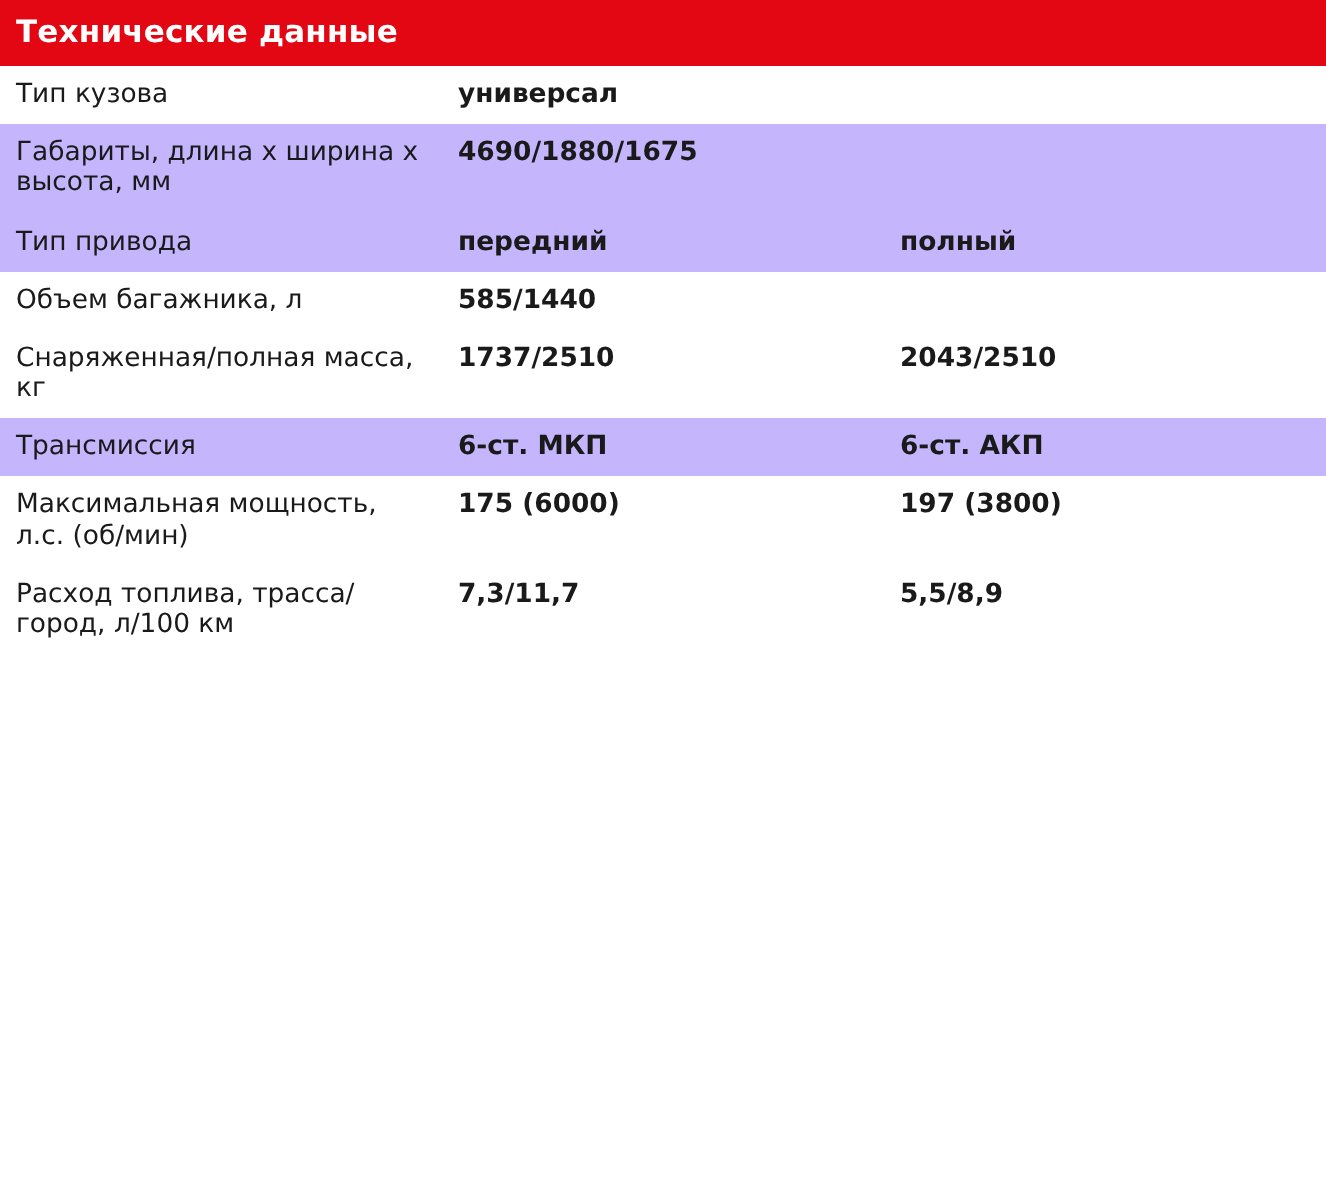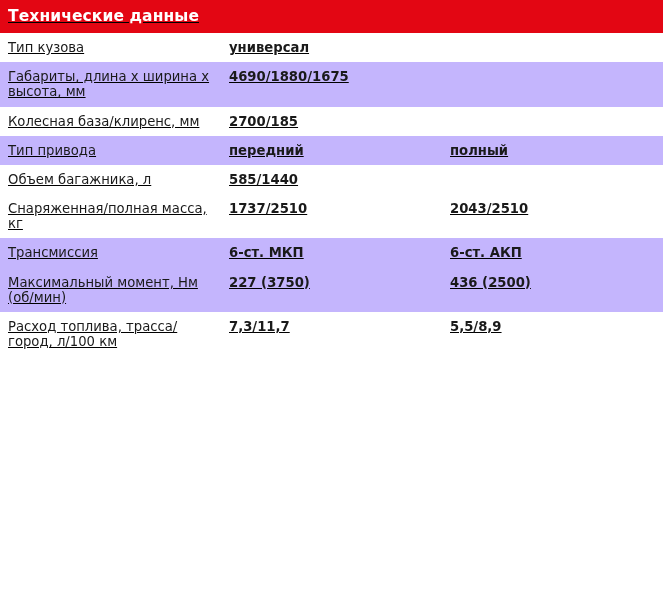--- a/index.html
+++ b/index.html
@@ -10,21 +10,20 @@
     width: 663px;
     height: 595px;
     background: #ffffff;
     font-family: "DejaVu Sans", "Liberation Sans", sans-serif;
     overflow: hidden;
   }
   .spec-table {
     width: 663px;
     border-collapse: collapse;
     table-layout: fixed;
-    text-decoration: underline;
   }
   .title-row td {
     background: #e30613;
     color: #ffffff;
     font-weight: bold;
     font-size: 15.5px;
     padding: 7px 8px 8px 8px;
     letter-spacing: 0.1px;
   }
   .spec-row td {
@@ -75,49 +74,44 @@
       <tr class="spec-row plain">
         <td class="c-label"><span class="label-text">Тип кузова</span></td>
         <td class="c-v1">универсал</td>
         <td class="c-v2"></td>
       </tr>
       <tr class="spec-row shaded">
         <td class="c-label"><span class="label-text">Габариты, длина x ширина x высота, мм</span></td>
         <td class="c-v1">4690/1880/1675</td>
         <td class="c-v2"></td>
       </tr>
-      <tr class="spec-row plain">
-        <td class="c-label"><span class="label-text">Колесная база/клиренс, мм</span></td>
-        <td class="c-v1">2700/185</td>
-        <td class="c-v2"></td>
-      </tr>
       <tr class="spec-row shaded">
         <td class="c-label"><span class="label-text">Тип привода</span></td>
         <td class="c-v1">передний</td>
         <td class="c-v2">полный</td>
       </tr>
       <tr class="spec-row plain">
         <td class="c-label"><span class="label-text">Объем багажника, л</span></td>
         <td class="c-v1">585/1440</td>
         <td class="c-v2"></td>
       </tr>
       <tr class="spec-row plain">
         <td class="c-label"><span class="label-text">Снаряженная/полная масса, кг</span></td>
         <td class="c-v1">1737/2510</td>
         <td class="c-v2">2043/2510</td>
       </tr>
       <tr class="spec-row shaded">
         <td class="c-label"><span class="label-text">Трансмиссия</span></td>
         <td class="c-v1">6-ст. МКП</td>
         <td class="c-v2">6-ст. АКП</td>
       </tr>
-      <tr class="spec-row shaded">
-        <td class="c-label"><span class="label-text">Максимальный момент, Нм (об/мин)</span></td>
-        <td class="c-v1">227 (3750)</td>
-        <td class="c-v2">436 (2500)</td>
+      <tr class="spec-row plain">
+        <td class="c-label"><span class="label-text">Максимальная мощность, л.с. (об/мин)</span></td>
+        <td class="c-v1">175 (6000)</td>
+        <td class="c-v2">197 (3800)</td>
       </tr>
       <tr class="spec-row plain">
         <td class="c-label"><span class="label-text">Расход топлива, трасса/город, л/100 км</span></td>
         <td class="c-v1">7,3/11,7</td>
         <td class="c-v2">5,5/8,9</td>
       </tr>
     </tbody>
 </table>
 
 </body></html>

